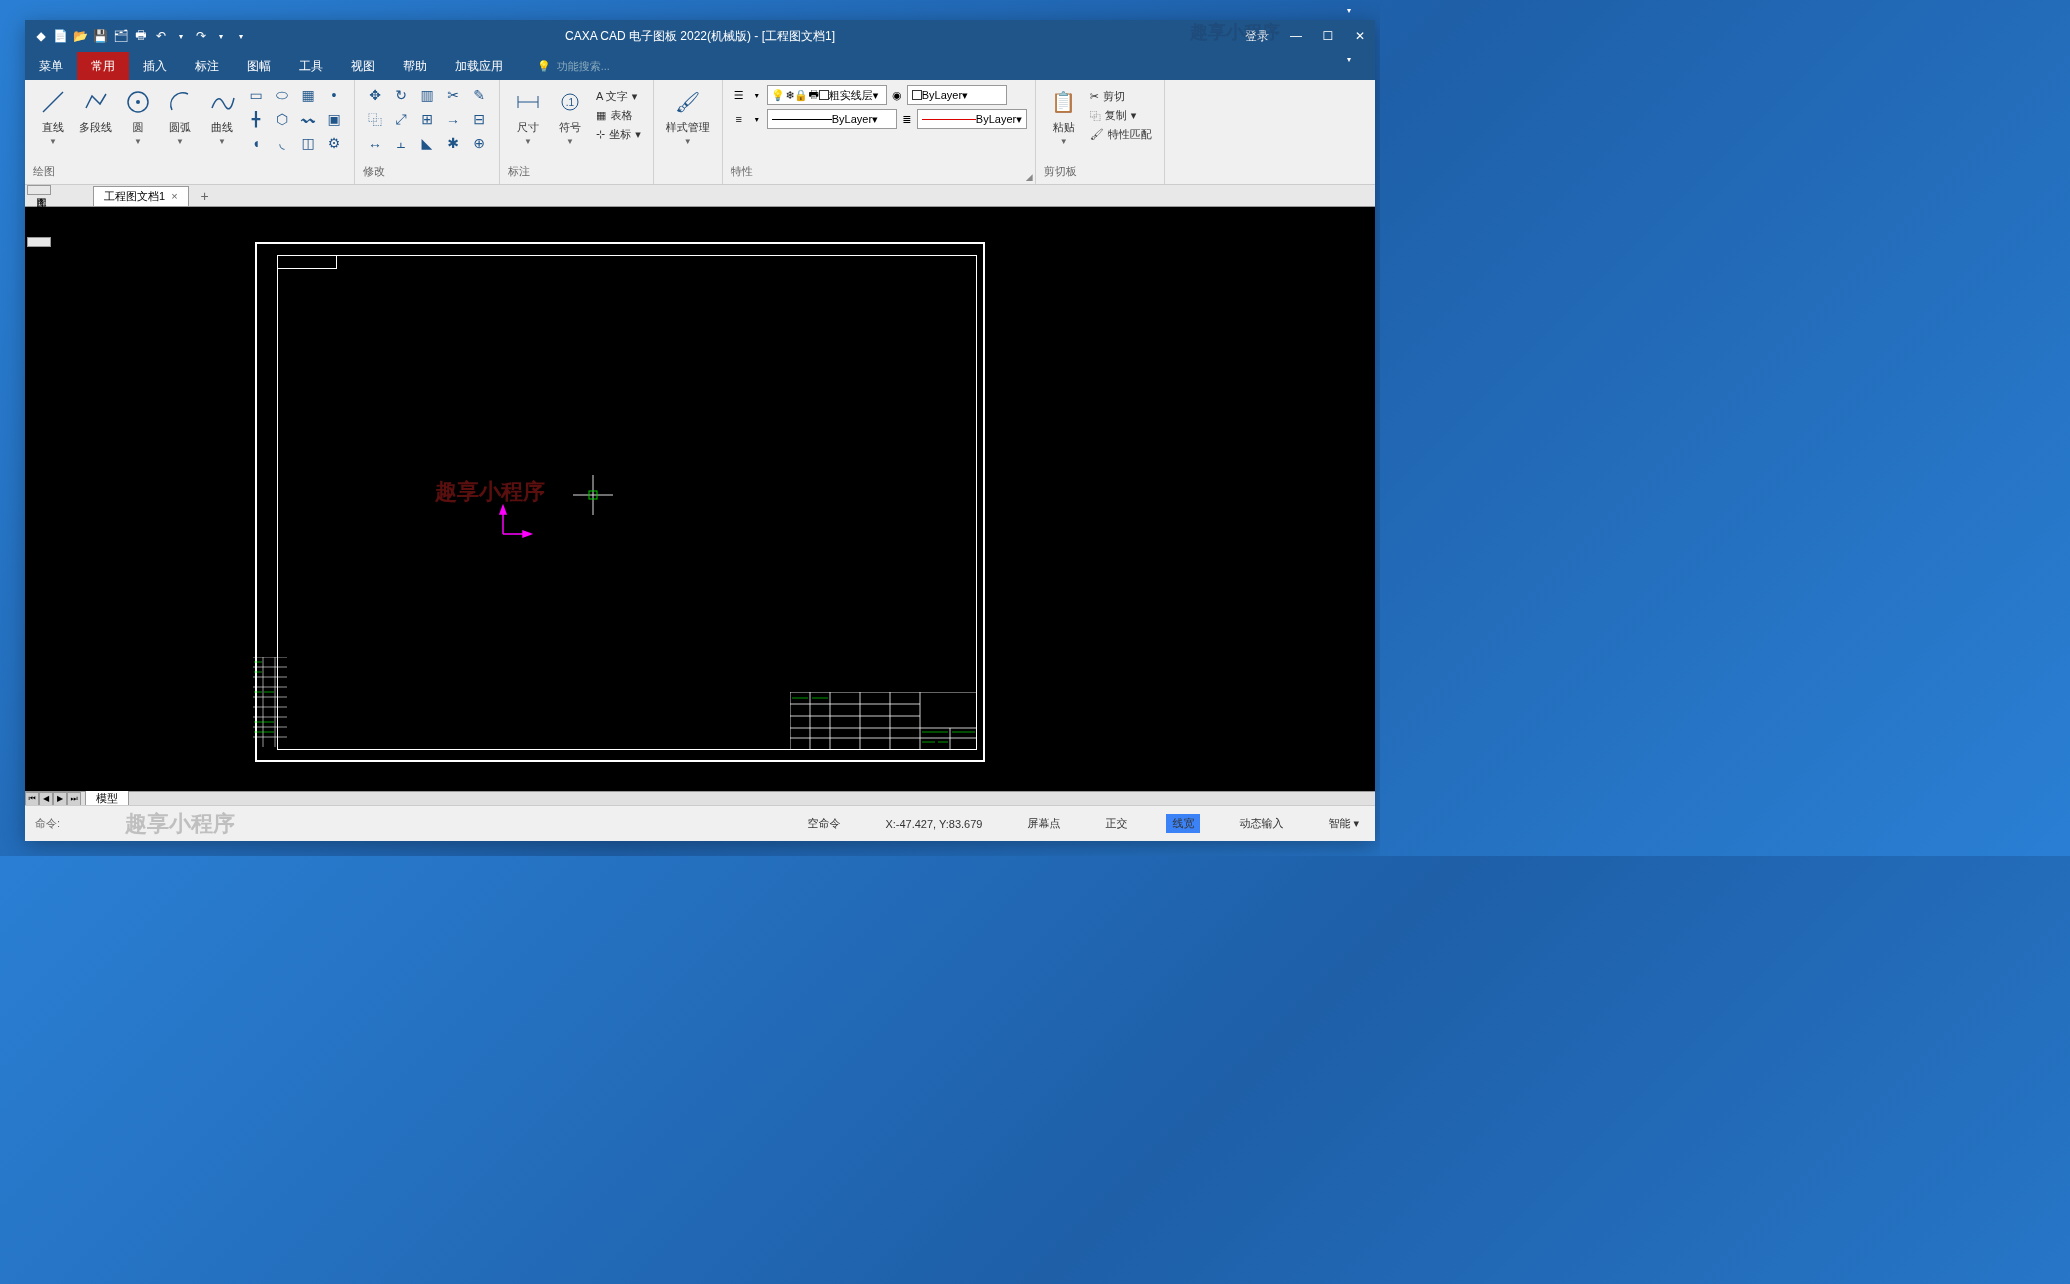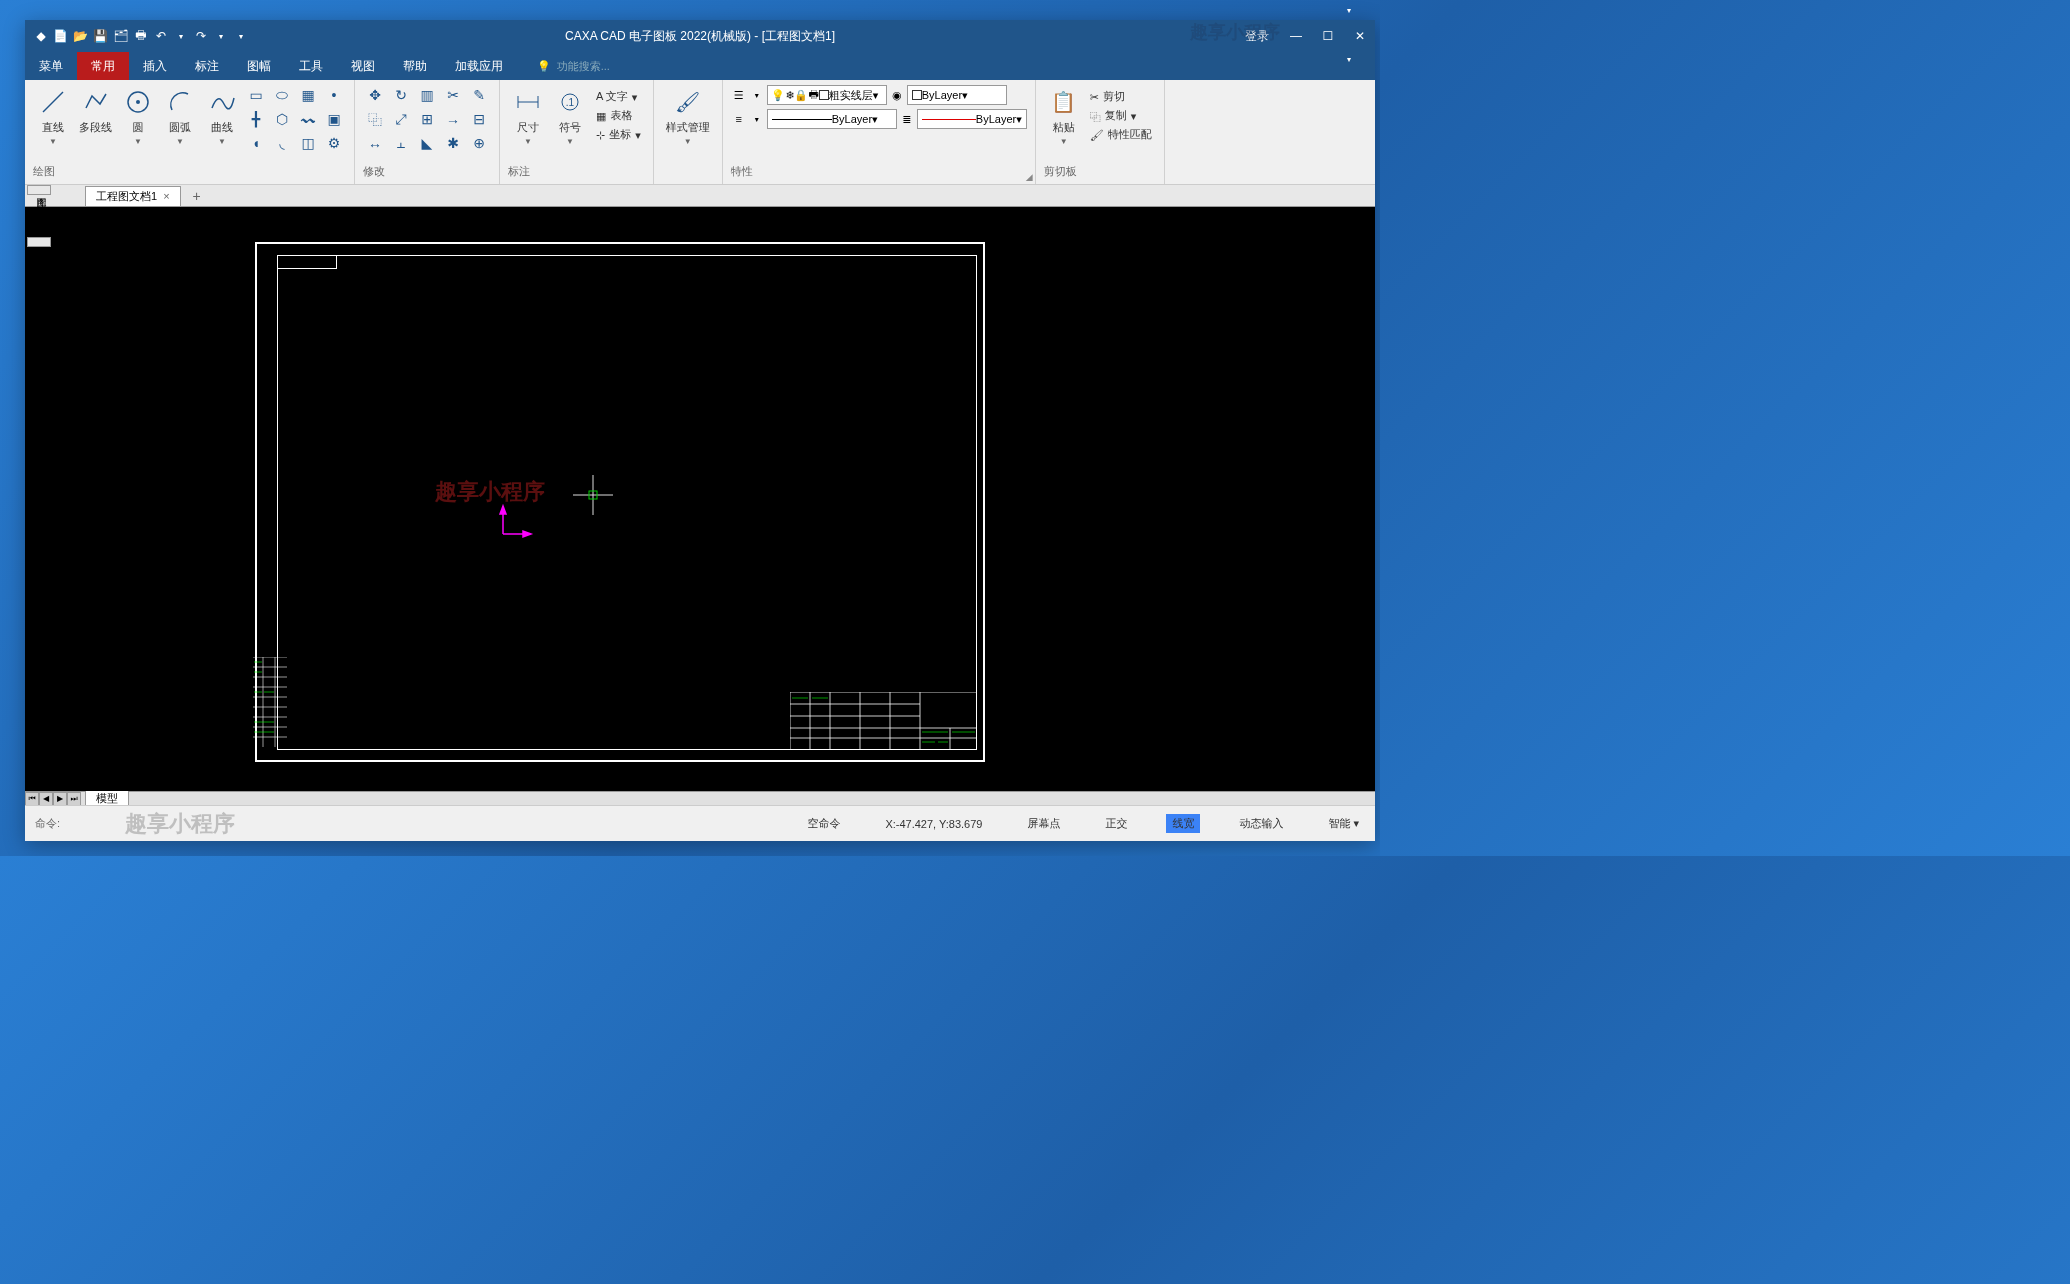--- a/index.html
+++ b/index.html
@@ -28,22 +28,22 @@
 .big-btn { display: flex; flex-direction: column; align-items: center; gap: 2px; padding: 2px 4px; cursor: pointer; min-width: 40px; }
 .big-btn-icon { width: 32px; height: 32px; display: flex; align-items: center; justify-content: center; font-size: 20px; color: #20558a; }
 .big-btn-label { font-size: 11px; color: #333; white-space: nowrap; }
 .big-btn-arrow { font-size: 8px; color: #666; }
 .small-grid { display: grid; grid-template-columns: repeat(5, 24px); grid-template-rows: repeat(3, 22px); gap: 2px; }
 .small-btn { width: 24px; height: 22px; display: flex; align-items: center; justify-content: center; cursor: pointer; font-size: 14px; color: #20558a; }
 .prop-row { display: flex; align-items: center; gap: 2px; margin: 1px 0; }
 .prop-combo { height: 20px; border: 1px solid #999; background: #fff; font-size: 11px; padding: 0 4px; display: flex; align-items: center; cursor: pointer; }
 .prop-icon { width: 16px; height: 16px; display: inline-flex; align-items: center; justify-content: center; font-size: 11px; cursor: pointer; }
 .clip-col { display: flex; flex-direction: column; gap: 2px; }
-.clip-item { display: flex; align-items: flex-end; gap: 4px; font-size: 11px; color: #333; cursor: pointer; padding: 1px 4px; }
-.tabs-row { background: #e8e8e8; height: 22px; display: flex; align-items: center; border-bottom: 1px solid #999; padding-left: 30px; }
+.clip-item { display: flex; align-items: center; gap: 4px; font-size: 11px; color: #333; cursor: pointer; padding: 1px 4px; }
+.tabs-row { background: #e8e8e8; height: 22px; display: flex; align-items: center; border-bottom: 1px solid #999; padding-left: 38px; }
 .side-toggle { position: absolute; left: 2px; width: 24px; background: #e8e8e8; border: 1px solid #999; font-size: 10px; writing-mode: vertical-rl; text-align: center; cursor: pointer; padding: 4px 2px; }
 .doc-tab { background: #fff; border: 1px solid #999; border-bottom: none; padding: 2px 10px; font-size: 11px; display: flex; align-items: center; gap: 6px; cursor: pointer; }
 .tab-close { cursor: pointer; color: #666; }
 .tab-new { margin-left: 4px; padding: 2px 8px; cursor: pointer; font-size: 14px; color: #666; }
 .canvas-area { flex: 1; background: #000; position: relative; overflow: hidden; }
 .drawing-frame { position: absolute; border: 2px solid #fff; }
 .inner-frame { position: absolute; border: 1px solid #fff; }
 .title-block { position: absolute; border: 1px solid #fff; }
 .wm-center { position: absolute; color: rgba(180,30,30,0.5); font-size: 22px; font-weight: bold; pointer-events: none; }
 .ucs-icon { position: absolute; }

